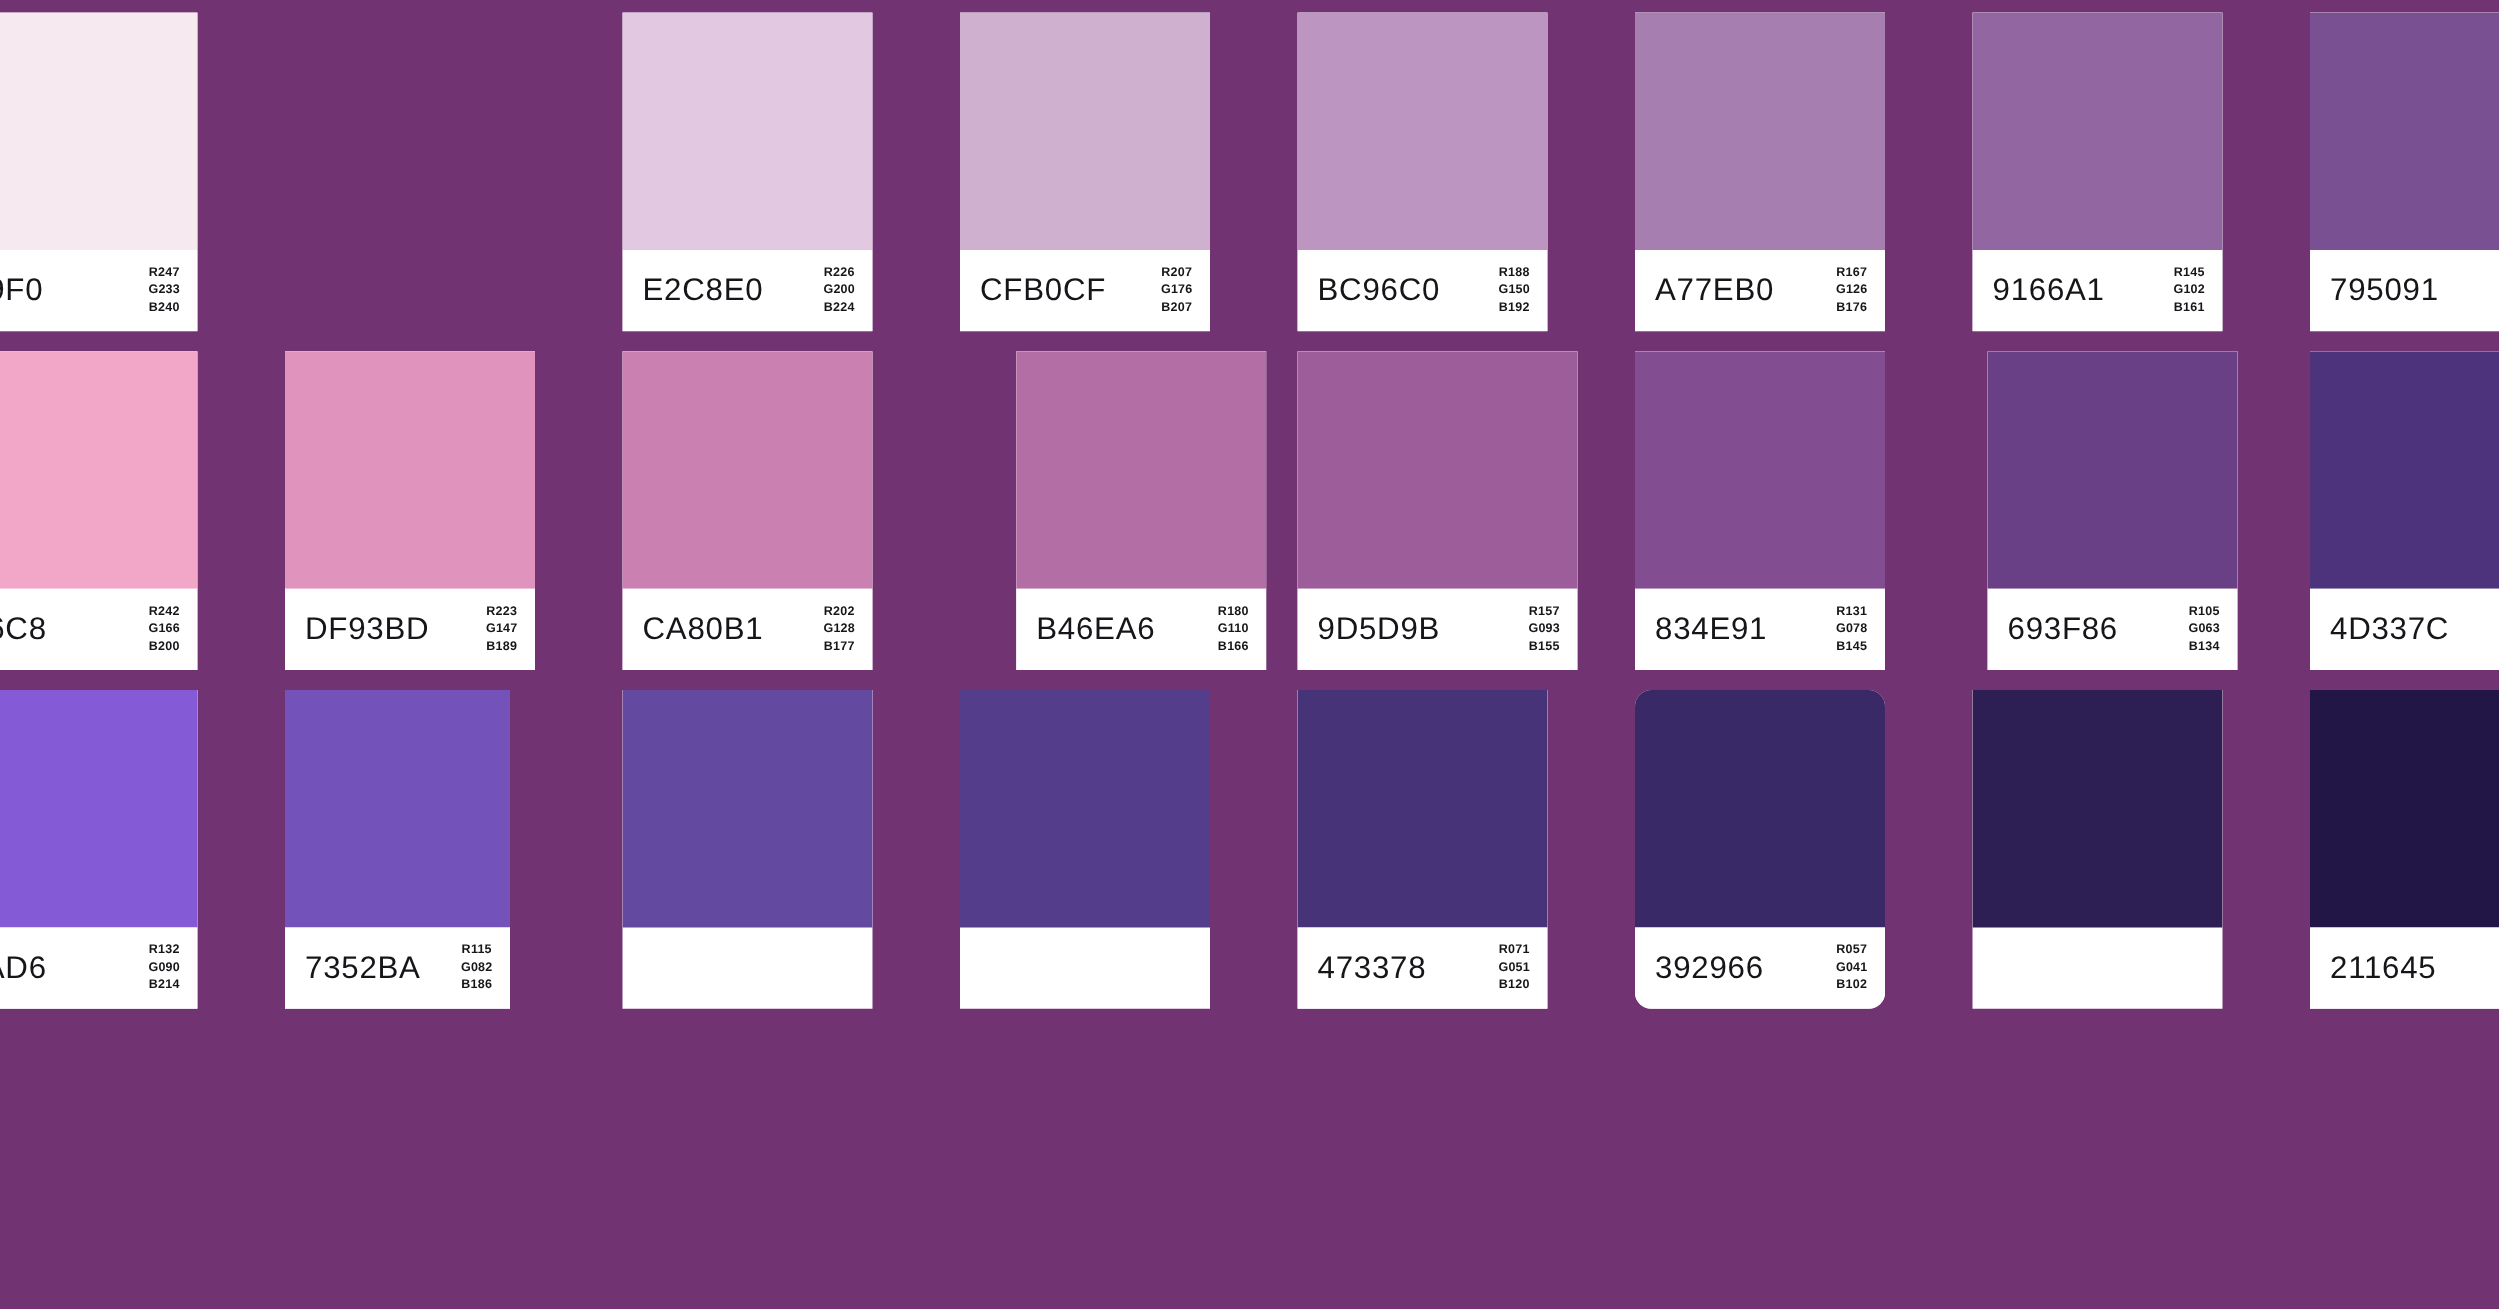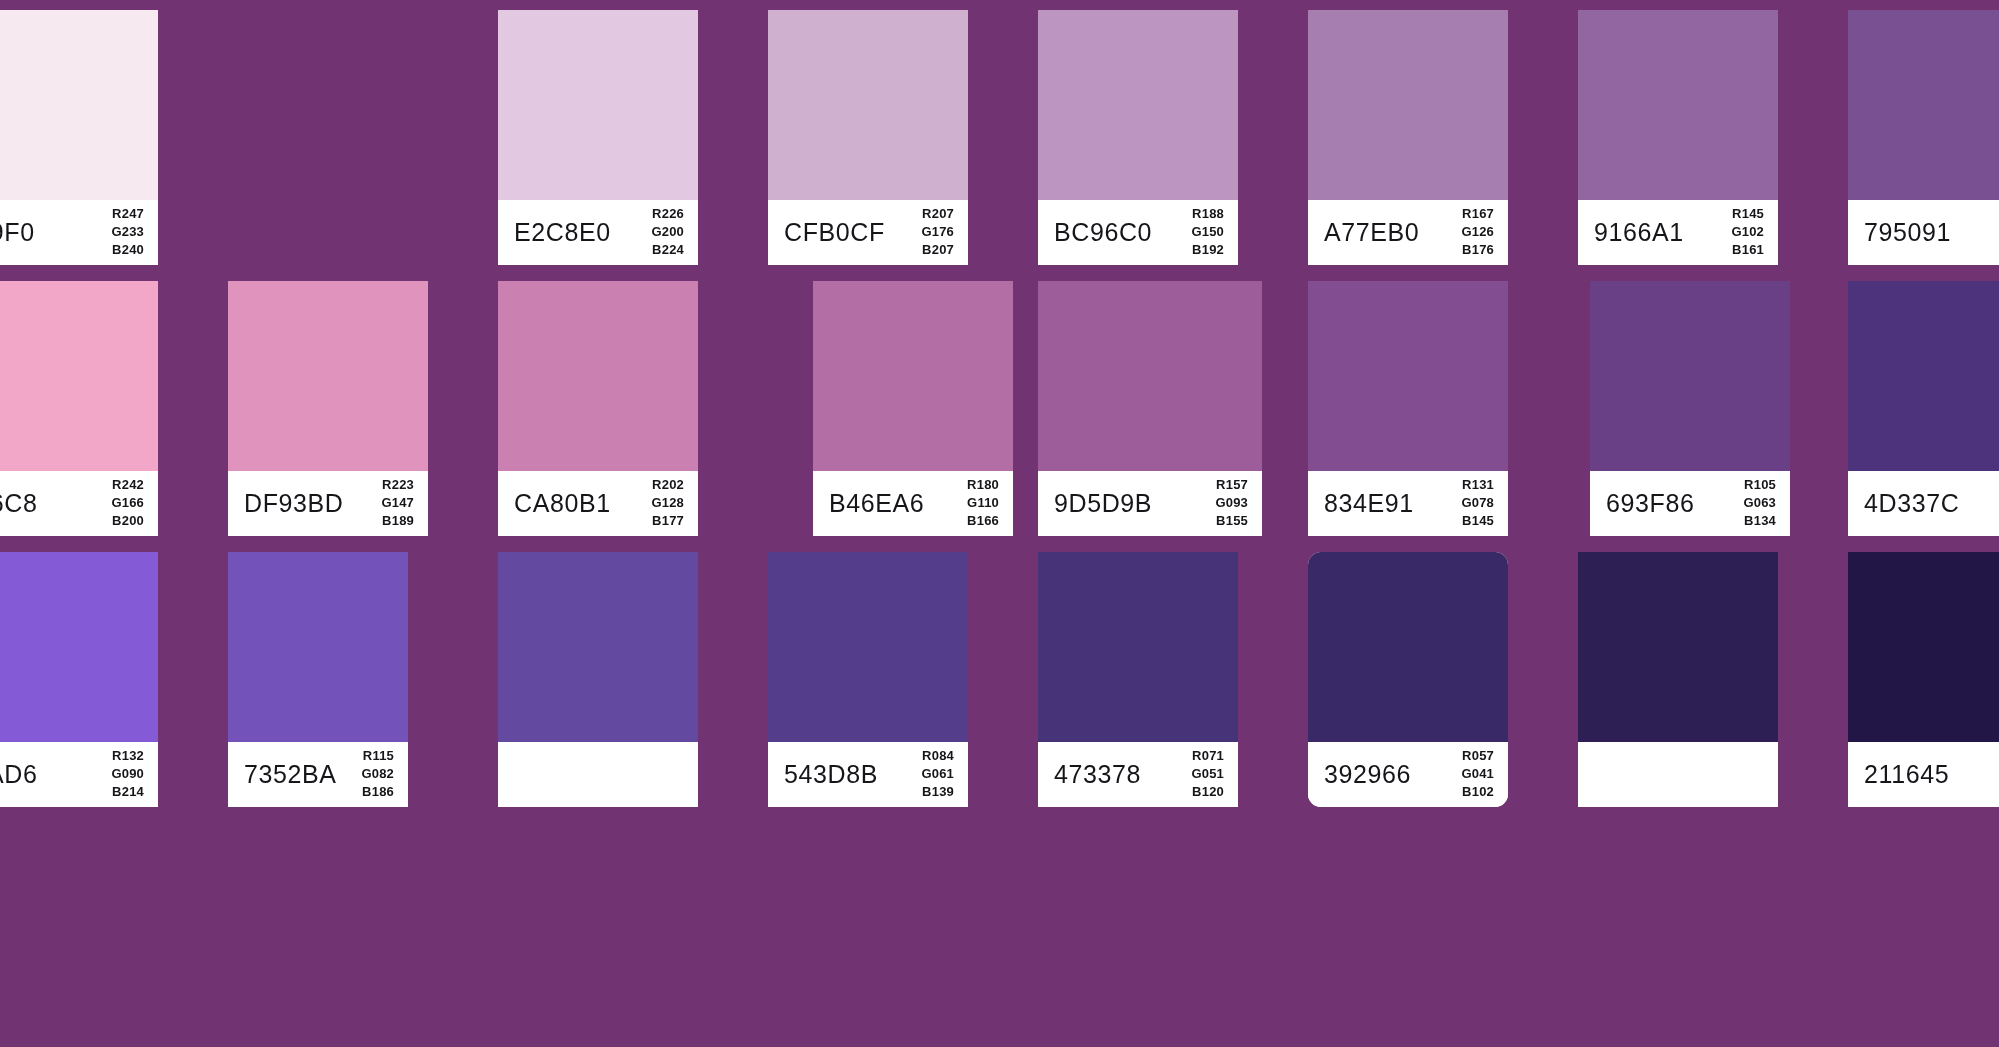--- a/index.html
+++ b/index.html
@@ -68,23 +68,23 @@
     color: #16161a;
     line-height: 1;
     white-space: nowrap;
   }
 
   .swatch-rgb {
     position: absolute;
     right: 14px;
     top: 50%;
     transform: translateY(-50%);
-    text-align: right;
+    text-align: center;
     font-family: "Liberation Sans", sans-serif;
-    font-size: 13px;
+    font-size: 10px;
     font-weight: bold;
     letter-spacing: 0.2px;
     color: #16161a;
     line-height: 1.42;
   }
   .swatch-rgb span { display: block; }
 
   
   .swatch-card.bleed-left  { }
   .swatch-card.bleed-right { }
@@ -274,28 +274,20 @@
             <span>G082</span>
             <span>B186</span>
           </div>
         </div>
       </div>
       <div class="swatch-card" style="left: 498px; width: 200px;">
         <div class="swatch-color" style="background: rgb(99, 73, 159);"></div>
       </div>
       <div class="swatch-card" style="left: 768px; width: 200px;">
         <div class="swatch-color" style="background: rgb(84, 61, 139);"></div>
-        <div class="swatch-label">
-          <div class="swatch-hex">543D8B</div>
-          <div class="swatch-rgb">
-            <span>R084</span>
-            <span>G061</span>
-            <span>B139</span>
-          </div>
-        </div>
       </div>
       <div class="swatch-card" style="left: 1038px; width: 200px;">
         <div class="swatch-color" style="background: rgb(71, 51, 120);"></div>
         <div class="swatch-label">
           <div class="swatch-hex">473378</div>
           <div class="swatch-rgb">
             <span>R071</span>
             <span>G051</span>
             <span>B120</span>
           </div>

